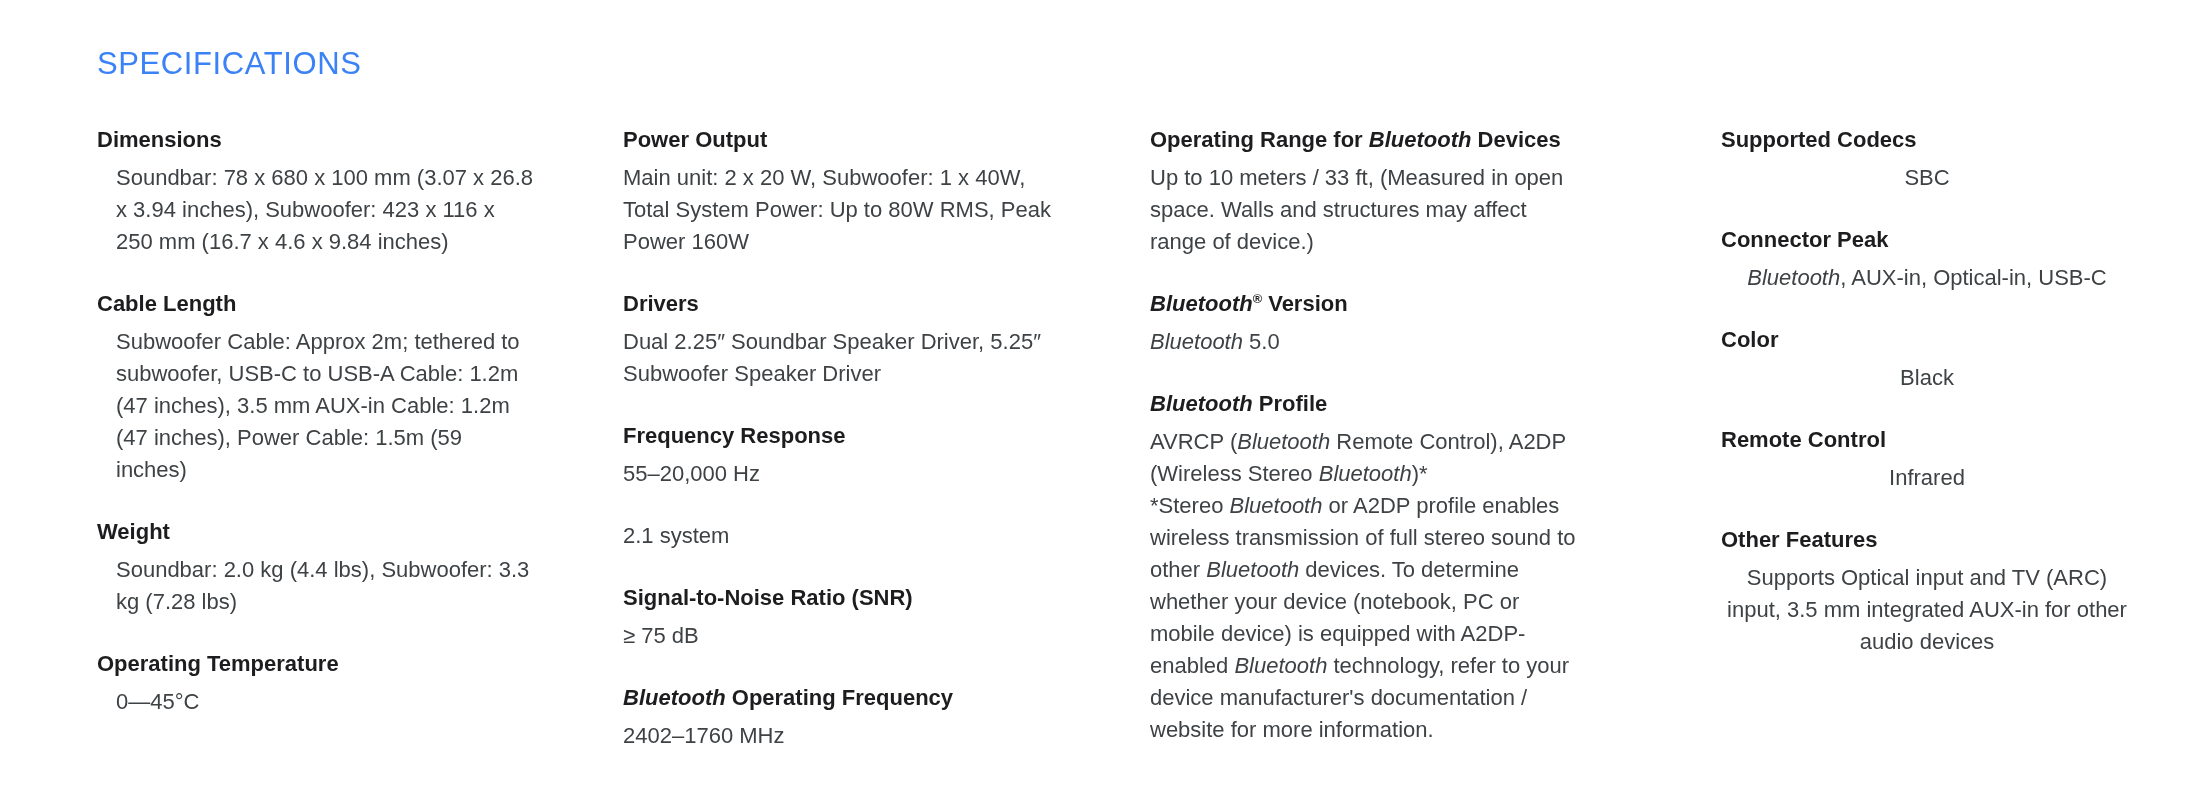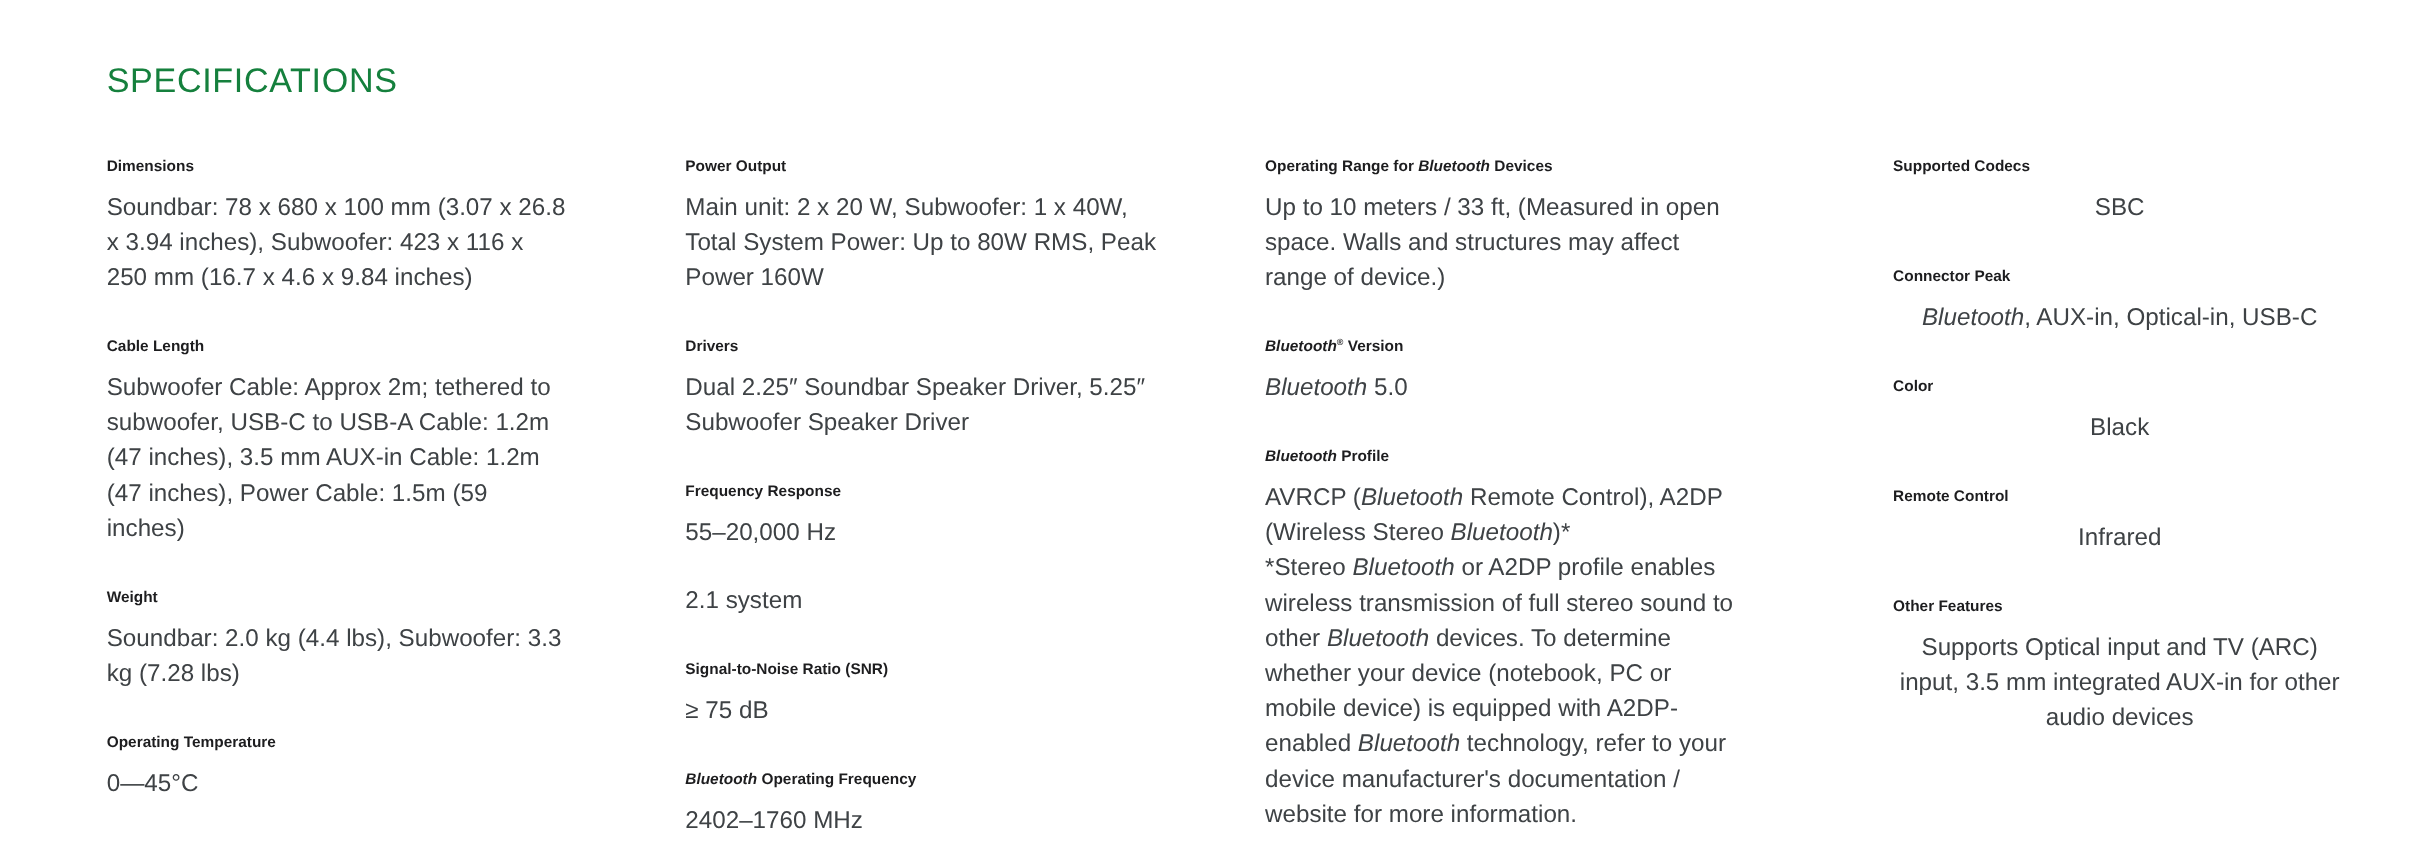--- a/index.html
+++ b/index.html
@@ -10,48 +10,48 @@
     height: 788px;
     overflow: hidden;
     font-family: "Liberation Sans", sans-serif;
     -webkit-font-smoothing: antialiased;
   }
   .spec-section {
     box-sizing: border-box;
     padding: 40px 0 0 97px;
   }
   .title {
-    margin: 16px 0 42px 0;
+    margin: 6px 0 42px 0;
     font-size: 31px;
     font-weight: 400;
     letter-spacing: 0.6px;
-    color: #15803d;
+    color: #3b82f6;
   }
   .grid {
     display: grid;
     grid-template-columns: 526px 527px 571px auto;
     align-items: start;
   }
   .spec { margin: 0 0 30px 0; }
   .spec-label {
     margin: 0 0 6px 0;
-    font-size: 14px;
+    font-size: 22px;
     line-height: 32px;
     font-weight: 700;
     color: #1d1d1f;
   }
   .spec-value {
     margin: 0;
     font-size: 22px;
     line-height: 32px;
     font-weight: 400;
     color: #3e4245;
     white-space: pre-line;
   }
-  .col-1 .spec-value { max-width: 418px; }
+  .col-1 .spec-value { max-width: 418px; margin-left: 19px; }
   .col-2 .spec-value { max-width: 448px; }
   .col-2 .spec-label { max-width: 460px; }
   .col-3 .spec-value { max-width: 438px; }
   .col-3 .spec-label { max-width: 480px; }
   .col-4 .spec-value { max-width: 412px; text-align: center; }
   .spec-value em, .spec-label em { font-style: italic; }
   .spec-label sup { font-size: 58%; line-height: 0; vertical-align: super; }
 </style>
 </head>
 <body>

